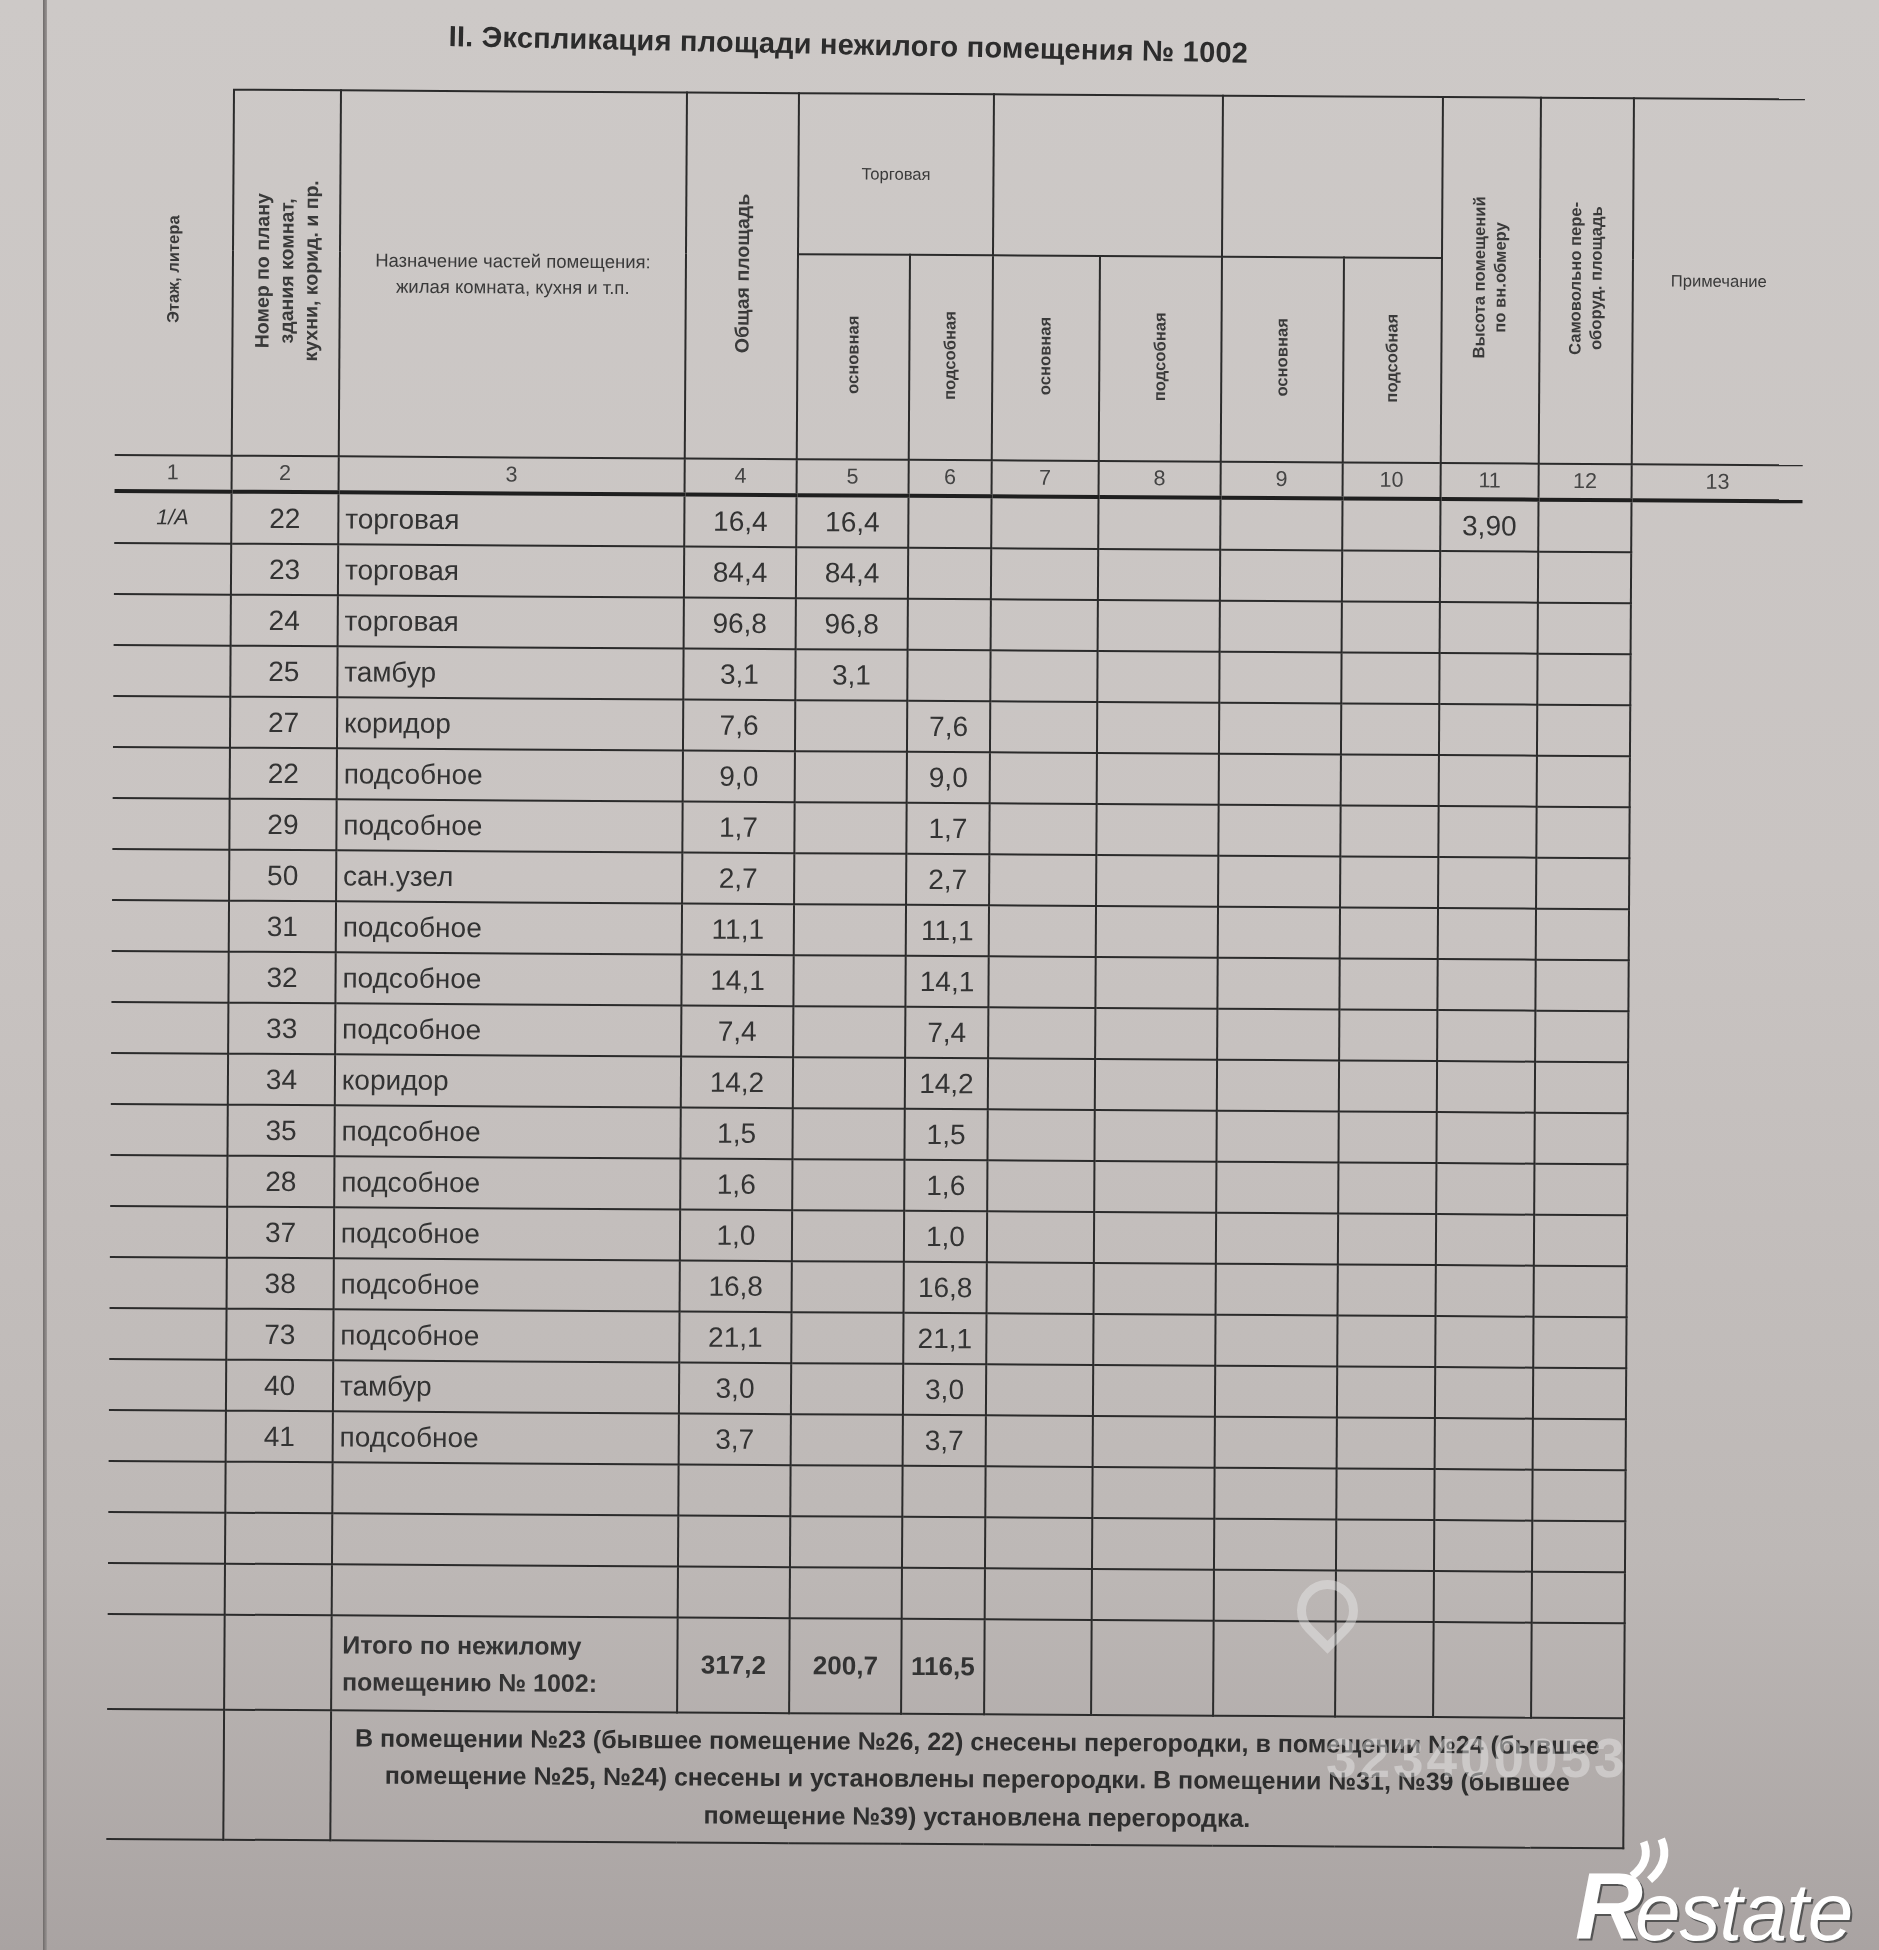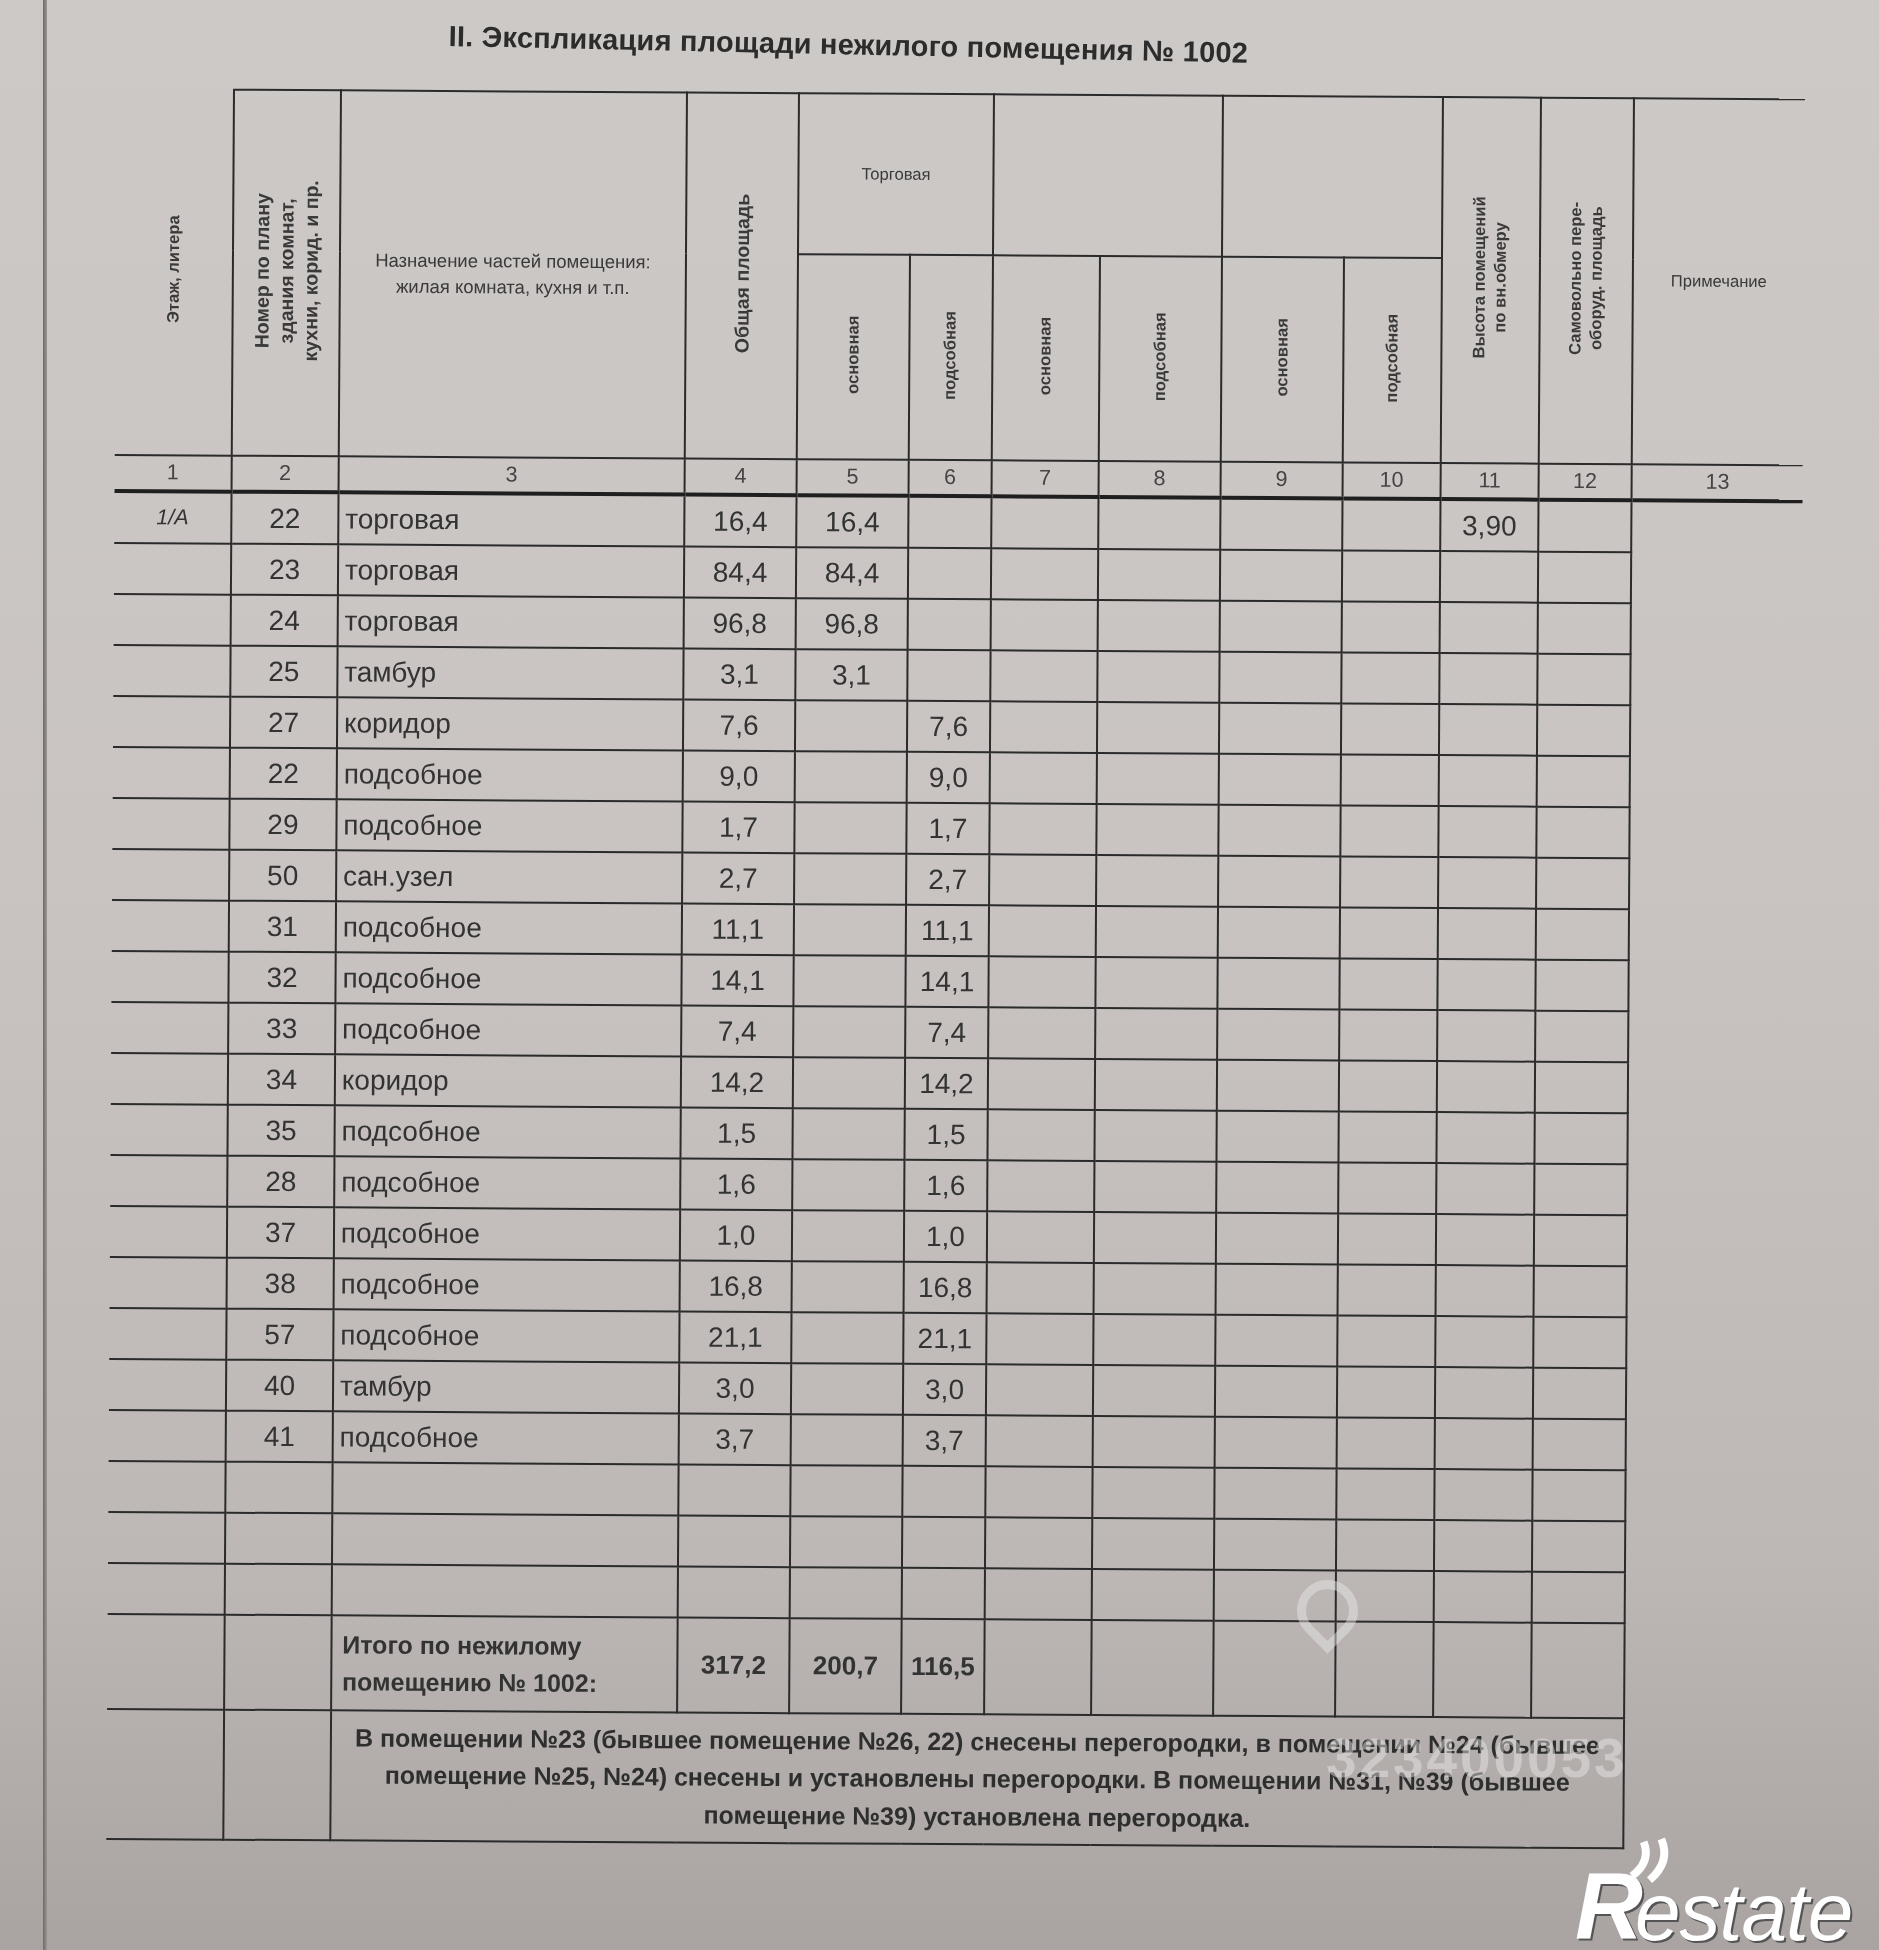--- a/index.html
+++ b/index.html
@@ -366,21 +366,21 @@
           <td></td>
           <td></td>
           <td></td>
           <td></td>
           <td></td>
           <td></td>
           <td class="open"></td>
         </tr>
         <tr class="row">
           <td class="lvl" style="border-left:none"></td>
-          <td>57</td>
+          <td>73</td>
           <td class="name">подсобное</td>
           <td>21,1</td>
           <td></td>
           <td>21,1</td>
           <td></td>
           <td></td>
           <td></td>
           <td></td>
           <td></td>
           <td></td>

